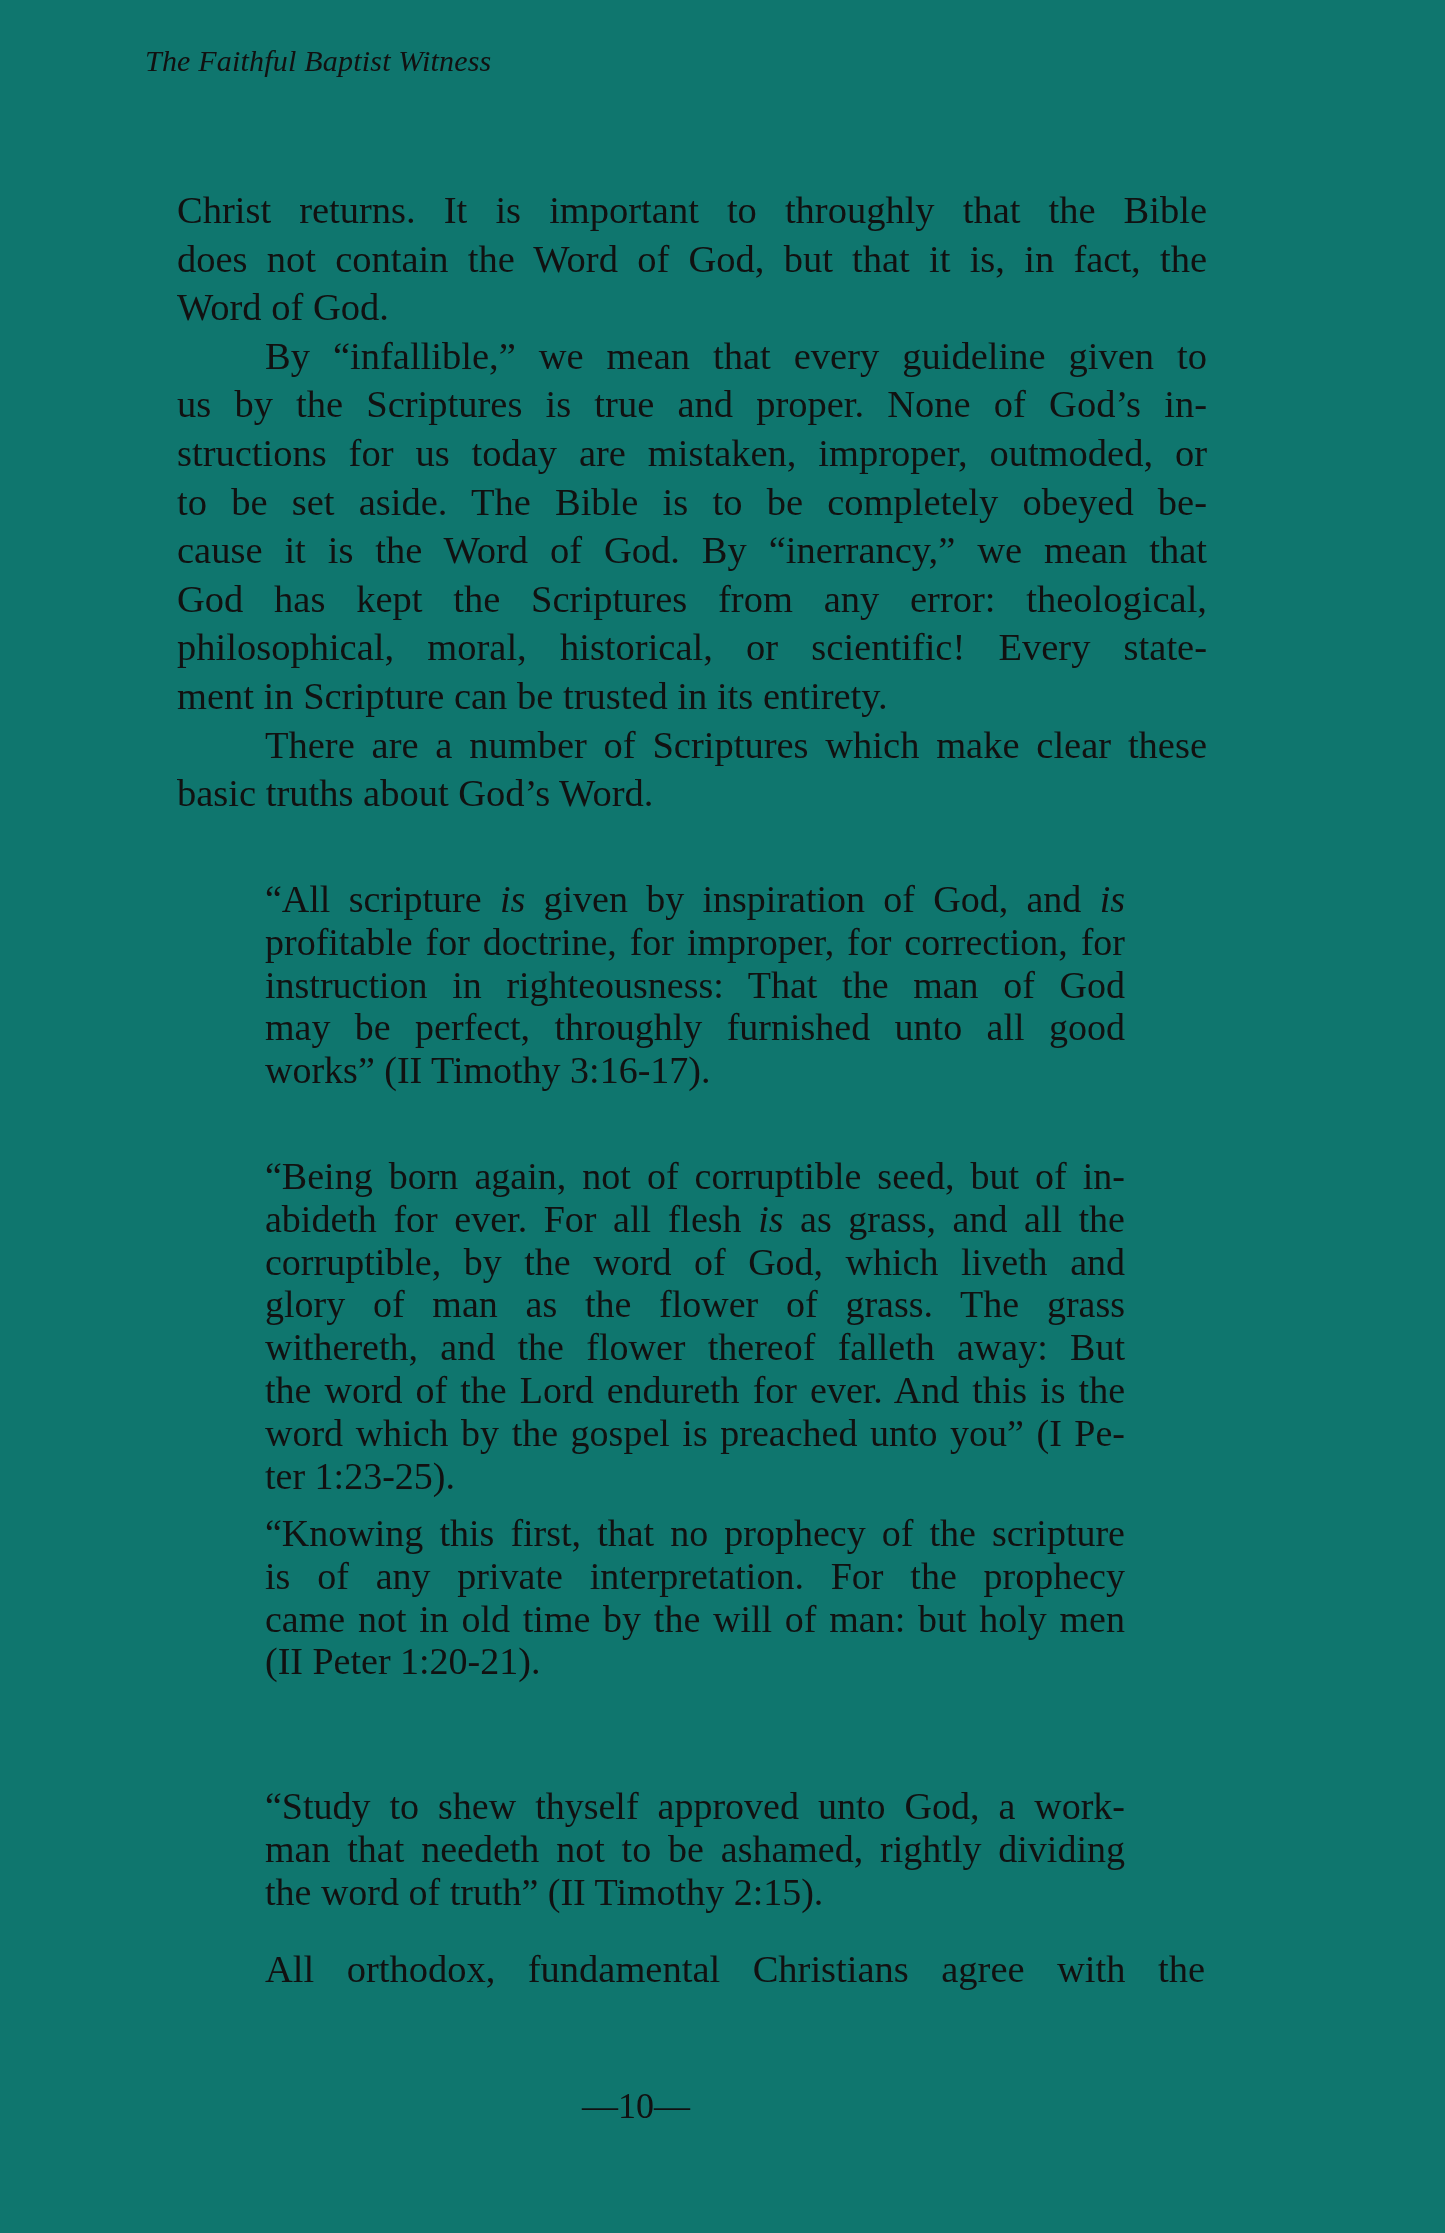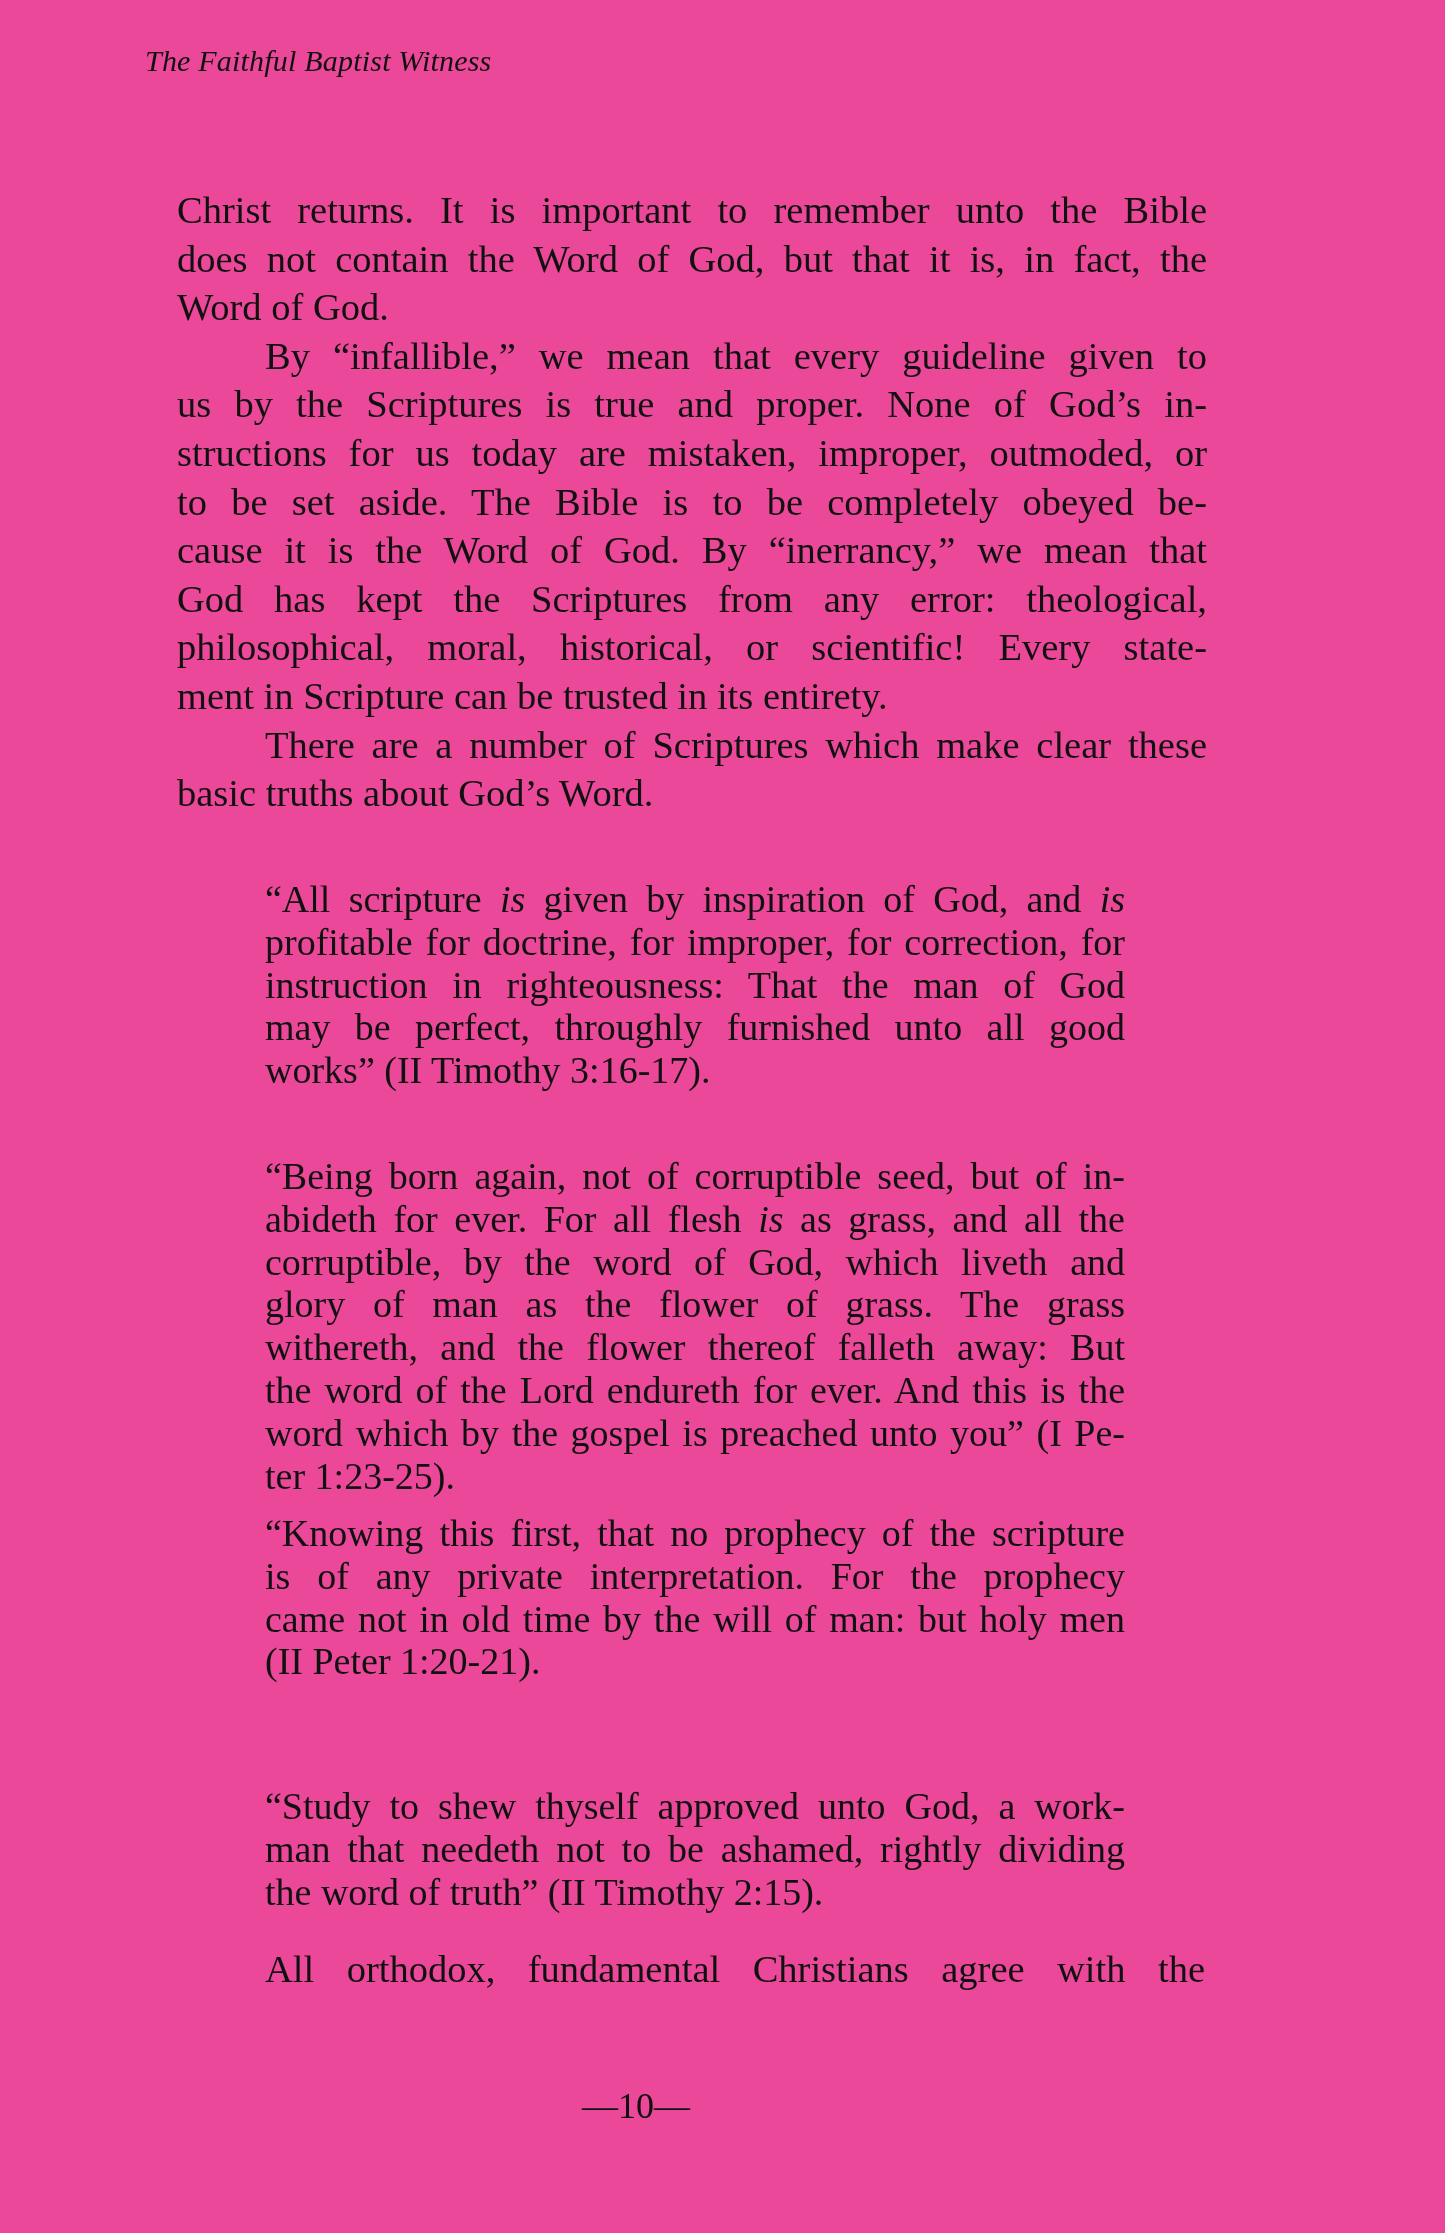--- a/index.html
+++ b/index.html
@@ -1,17 +1,17 @@
 <!DOCTYPE html>
 <html><head>
 <meta charset="utf-8">
 <style>
   html, body { margin: 0; padding: 0; background: #ffffff; }
   body { width: 1445px; height: 2233px; position: relative; overflow: hidden; color: #111111; }
-  .page { position: absolute; left: 0; top: 0; width: 1445px; height: 2233px; background: #ec4899; }
+  .page { position: absolute; left: 0; top: 0; width: 1445px; height: 2233px; background: #0f766e; }
   .running-head {
     position: absolute; left: 145px; top: 44px;
     font-family: "Liberation Serif", serif; font-style: italic;
     font-size: 30px; letter-spacing: 0.2px; color: #111;
   }
   .body-text {
     position: absolute; left: 177px; top: 186px; width: 1030px;
     font-family: "Liberation Serif", serif; font-size: 38.5px; line-height: 48.6px;
     color: #111;
   }
@@ -39,21 +39,21 @@
   em { font-style: italic; }
 </style>
 </head>
 <body>
 
 <div class="page">
   <div class="running-head">The Faithful Baptist Witness</div>
 
   <div class="body-text">
     <div id="p0">
-        <span class="line">Christ returns.  It is important to remember unto the Bible</span>
+        <span class="line">Christ returns.  It is important to throughly that the Bible</span>
         <span class="line">does not contain the Word of God, but that it is, in fact, the</span>
         <span class="line last">Word of God.</span>
       </div>
     <div id="p1">
         <span class="line indent">By “infallible,” we mean that every guideline given to</span>
         <span class="line">us by the Scriptures is true and proper.  None of God’s in-</span>
         <span class="line">structions for us today are mistaken, improper, outmoded, or</span>
         <span class="line">to be set aside.  The Bible is to be completely obeyed be-</span>
         <span class="line">cause it is the Word of God.  By “inerrancy,” we mean that</span>
         <span class="line">God has kept the Scriptures from any error: theological,</span>

